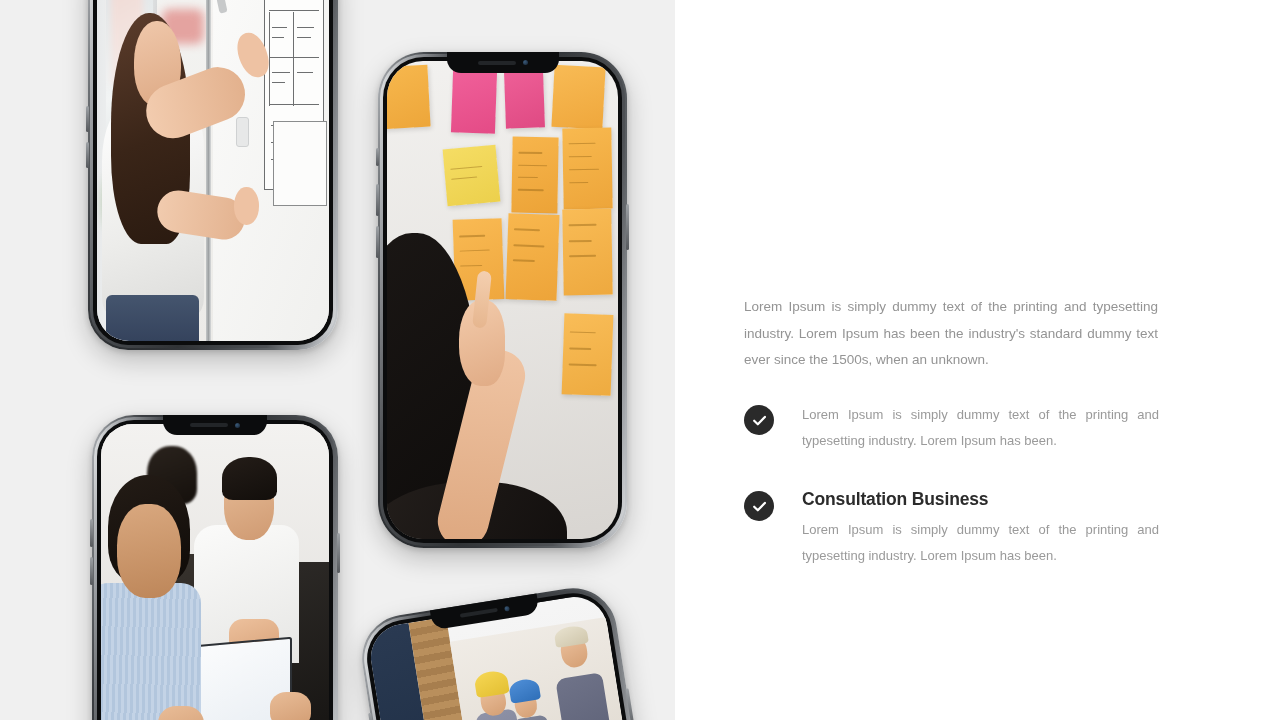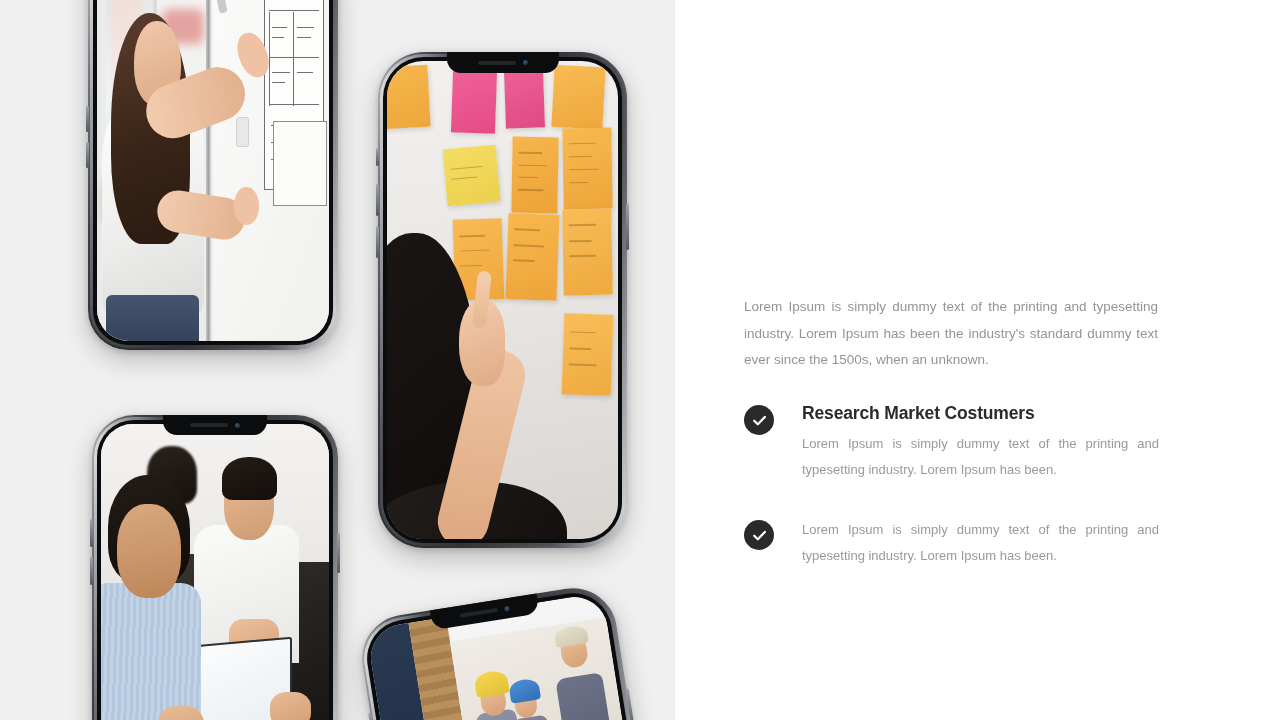--- a/index.html
+++ b/index.html
@@ -392,29 +392,29 @@
     <p class="lead">Lorem Ipsum is simply dummy text of the printing and typesetting industry.  Lorem Ipsum has been the industry's standard dummy text ever since the 1500s,  when an unknown.</p>
 
     <div class="features">
 
       <div class="feature">
         <span class="check">
           <svg viewBox="0 0 24 24" aria-hidden="true">
             <path d="M4.5 12.4 L9.6 17.4 L19.6 6.9" fill="none" stroke="#ffffff" stroke-width="3.1" stroke-linecap="round" stroke-linejoin="round"></path>
           </svg>
         </span>
-        <div class="feat-title">Research Market Costumers</div>
         <div class="feat-desc">Lorem Ipsum is simply dummy text of the printing and typesetting industry.  Lorem Ipsum has been.</div>
       </div>
 
       <div class="feature">
         <span class="check">
           <svg viewBox="0 0 24 24" aria-hidden="true">
             <path d="M4.5 12.4 L9.6 17.4 L19.6 6.9" fill="none" stroke="#ffffff" stroke-width="3.1" stroke-linecap="round" stroke-linejoin="round"></path>
           </svg>
         </span>
+        <div class="feat-title">Consultation Business</div>
         <div class="feat-desc">Lorem Ipsum is simply dummy text of the printing and typesetting industry.  Lorem Ipsum has been.</div>
       </div>
 
     </div>
   </div>
 
 </div>
 
 </body></html>

